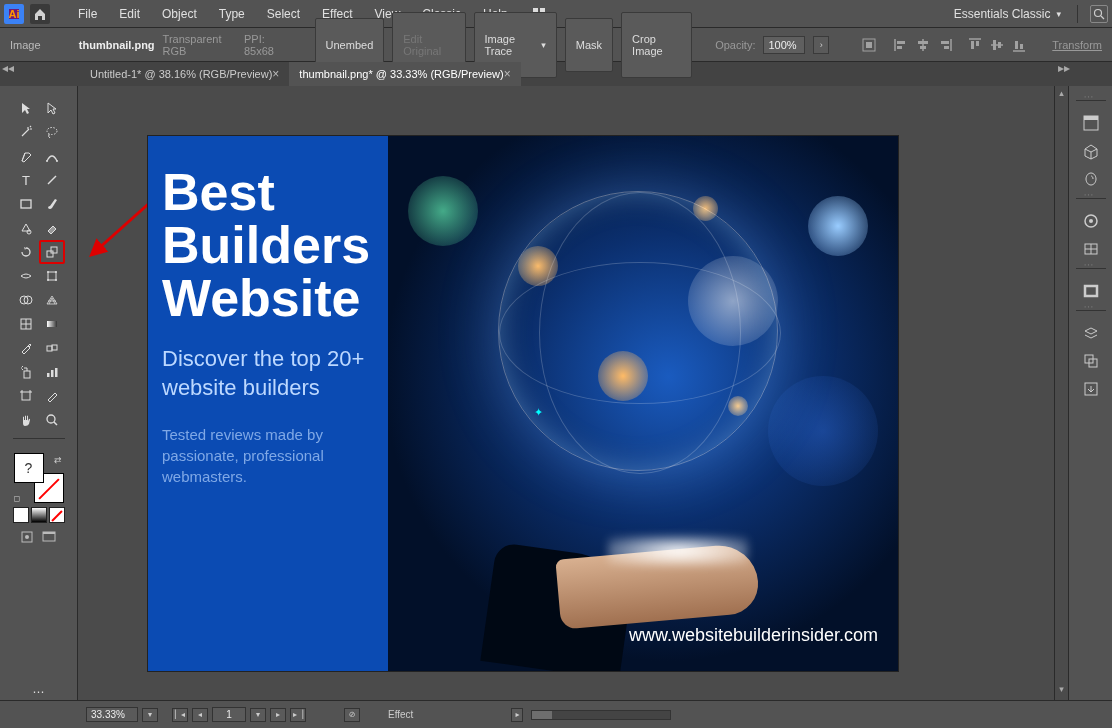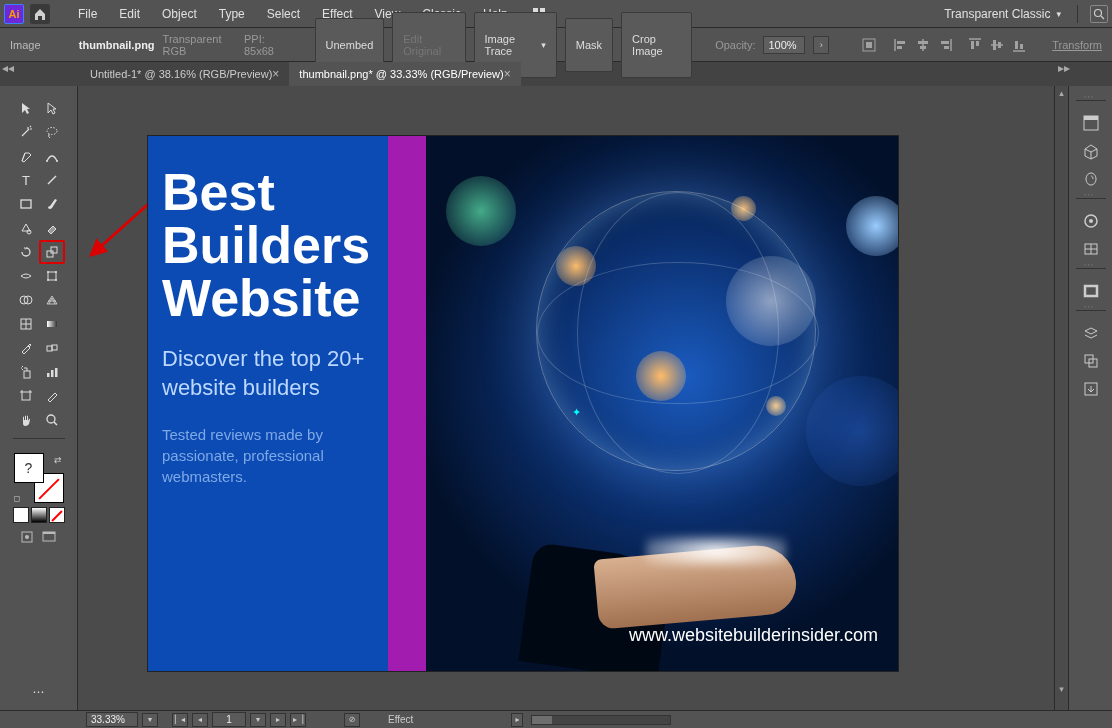--- a/index.html
+++ b/index.html
@@ -1,20 +1,20 @@
 <!DOCTYPE html>
 <html><head>
 <meta charset="utf-8">
 <style>
 * { margin:0; padding:0; box-sizing:border-box; font-family:'Segoe UI',Arial,sans-serif; }
 body { width:1112px; height:728px; background:#535353; color:#d0d0d0; font-size:12px; overflow:hidden; position:relative; }
 
 
 .menubar { height:28px; background:#535353; display:flex; align-items:center; padding:0 4px; gap:2px; border-bottom:1px solid #2a2a2a; }
-.ai-logo { width:20px; height:20px; background:#6d28d9; border:1px solid #3b82f6; display:flex; align-items:center; justify-content:center; color:#ff9a00; font-weight:bold; font-size:11px; border-radius:2px; }
+.ai-logo { width:20px; height:20px; background:#701a75; border:5px solid #3b82f6; display:flex; align-items:center; justify-content:center; color:#ff9a00; font-weight:bold; font-size:11px; border-radius:2px; }
 .home-icon { width:20px; height:20px; background:#3a3a3a; border-radius:2px; display:flex; align-items:center; justify-content:center; margin:0 4px; }
 .menubar .menu-item { padding:4px 10px; cursor:pointer; font-size:12px; color:#e0e0e0; }
 .menubar .spacer { flex:1; }
 .workspace { padding:4px 10px; font-size:12px; color:#e0e0e0; display:flex; align-items:center; gap:6px; }
 .search-icon { width:18px; height:18px; border:1px solid #888; border-radius:2px; display:flex; align-items:center; justify-content:center; margin-left:6px; }
 .grid-icon-btn { width:24px; height:20px; display:flex; align-items:center; justify-content:center; margin-left:12px; gap:4px; }
 
 
 .controlbar { height:34px; background:#535353; display:flex; align-items:center; padding:0 10px; gap:8px; border-bottom:1px solid #2a2a2a; font-size:11px; }
 .cb-label { color:#bbb; }
@@ -50,21 +50,21 @@
 .color-row { display:flex; gap:2px; margin-top:4px; }
 .color-sw { width:16px; height:16px; border:1px solid #222; }
 .color-sw.w { background:#fff; }
 .color-sw.g { background:linear-gradient(#fff,#000); }
 .color-sw.n { background:#fff; position:relative; }
 .color-sw.n::after { content:''; position:absolute; width:100%; height:2px; background:red; transform:rotate(-45deg); top:50%; left:0; }
 .mode-row { display:flex; gap:4px; margin-top:6px; }
 .mode-ic { width:18px; height:18px; }
 
 .canvas-area { flex:1; background:#4b4b4b; position:relative; overflow:hidden; }
-.artwork { position:absolute; left:70px; top:50px; width:750px; height:535px; background:#a21caf; display:flex; box-shadow:0 0 0 1px #222;gap:38px; }
+.artwork { position:absolute; left:70px; top:50px; width:750px; height:535px; background:#a21caf; display:flex; box-shadow:0 0 0 1px #222; }
 .art-left { width:240px; background:#0b4bb3; padding:30px 14px 20px 14px; color:#fff; display:flex; flex-direction:column; }
 .art-title { font-family:Arial Black,Arial; font-weight:900; font-size:52px; line-height:1.02; color:#fff; }
 .art-sub { margin-top:20px; font-size:22px; color:#bcd8ff; line-height:1.3; }
 .art-fine { margin-top:22px; font-size:15px; color:#7fa8e6; line-height:1.4; }
 .art-right { flex:1; position:relative; background:radial-gradient(circle at 55% 45%, #1a5bbf 0%, #0b2f6e 35%, #021029 70%); overflow:hidden; }
 .globe { position:absolute; width:280px; height:280px; border:1px solid rgba(255,255,255,.35); border-radius:50%; left:110px; top:55px; box-shadow:0 0 30px rgba(140,200,255,.4) inset, 0 0 60px rgba(120,180,255,.3); }
 .globe::before, .globe::after { content:''; position:absolute; border:1px solid rgba(255,255,255,.2); border-radius:50%; }
 .globe::before { width:200px; height:280px; left:40px; top:0; }
 .globe::after { width:280px; height:140px; left:0; top:70px; }
 .bokeh { position:absolute; border-radius:50%; }
@@ -80,21 +80,21 @@
 .vscroll .up, .vscroll .dn { height:14px; display:flex; align-items:center; justify-content:center; color:#aaa; font-size:9px; }
 .vscroll .dn { position:absolute; bottom:14px; width:100%; }
 .vscroll .track-end { position:absolute; bottom:0; width:100%; height:14px; }
 
 .panels-right { width:44px; background:#535353; border-left:1px solid #2a2a2a; display:flex; flex-direction:column; align-items:center; padding-top:10px; gap:2px; }
 .panel-ic { width:28px; height:26px; display:flex; align-items:center; justify-content:center; color:#ccc; cursor:pointer; }
 .panel-sep { width:30px; height:4px; margin:4px 0; border-top:1px solid #333; position:relative; }
 .panel-sep::before { content:'⋯'; position:absolute; top:-10px; left:8px; color:#777; font-size:10px; letter-spacing:-1px; }
 
 
-.statusbar { position:absolute; bottom:0; left:0; right:0; height:18px; background:#535353; border-top:1px solid #2a2a2a; display:flex; align-items:center; padding:0 4px; gap:4px; font-size:10px; color:#ccc; }
+.statusbar { position:absolute; bottom:0; left:0; right:0; height:28px; background:#535353; border-top:1px solid #2a2a2a; display:flex; align-items:center; padding:0 4px; gap:4px; font-size:10px; color:#ccc; }
 .sb-zoom { width:52px; padding:1px 4px; background:#5a5a5a; border:1px solid #333; color:#eee; font-size:10px; }
 .sb-btn { width:16px; height:14px; background:#5a5a5a; border:1px solid #333; display:flex; align-items:center; justify-content:center; font-size:8px; }
 .sb-page { width:34px; padding:1px 4px; background:#5a5a5a; border:1px solid #333; color:#eee; font-size:10px; text-align:center; }
 .sb-spacer { width:30px; }
 .hscroll-track { flex:0 0 140px; height:10px; background:#444; border:1px solid #333; position:relative; margin-left:4px; }
 .hscroll-thumb { position:absolute; height:100%; background:#6e6e6e; }
 
 svg { display:block; }
 </style>
 </head>
@@ -121,21 +121,21 @@
     <svg width="14" height="14" viewBox="0 0 14 14">
         <rect x="1" y="1" width="5" height="5" fill="#ddd"></rect>
         <rect x="8" y="1" width="5" height="5" fill="#ddd"></rect>
         <rect x="1" y="8" width="5" height="5" fill="#ddd"></rect>
         <rect x="8" y="8" width="5" height="5" fill="#ddd"></rect>
       </svg>
     <span style="font-size:9px;color:#ccc">▾</span>
   </div>
   <div class="spacer"></div>
   <div class="workspace">
-    <span>Transparent Classic</span>
+    <span>Essentials Classic</span>
     <span style="font-size:9px">▾</span>
   </div>
   <div style="width:1px;height:18px;background:#333;margin:0 4px"></div>
   <div class="search-icon">
     <svg width="12" height="12" viewBox="0 0 12 12">
         <circle cx="5" cy="5" r="3.5" stroke="#ccc" fill="none" stroke-width="1.2"></circle>
         <line x1="8" y1="8" x2="11" y2="11" stroke="#ccc" stroke-width="1.2"></line>
       </svg>
   </div>
 </div>

